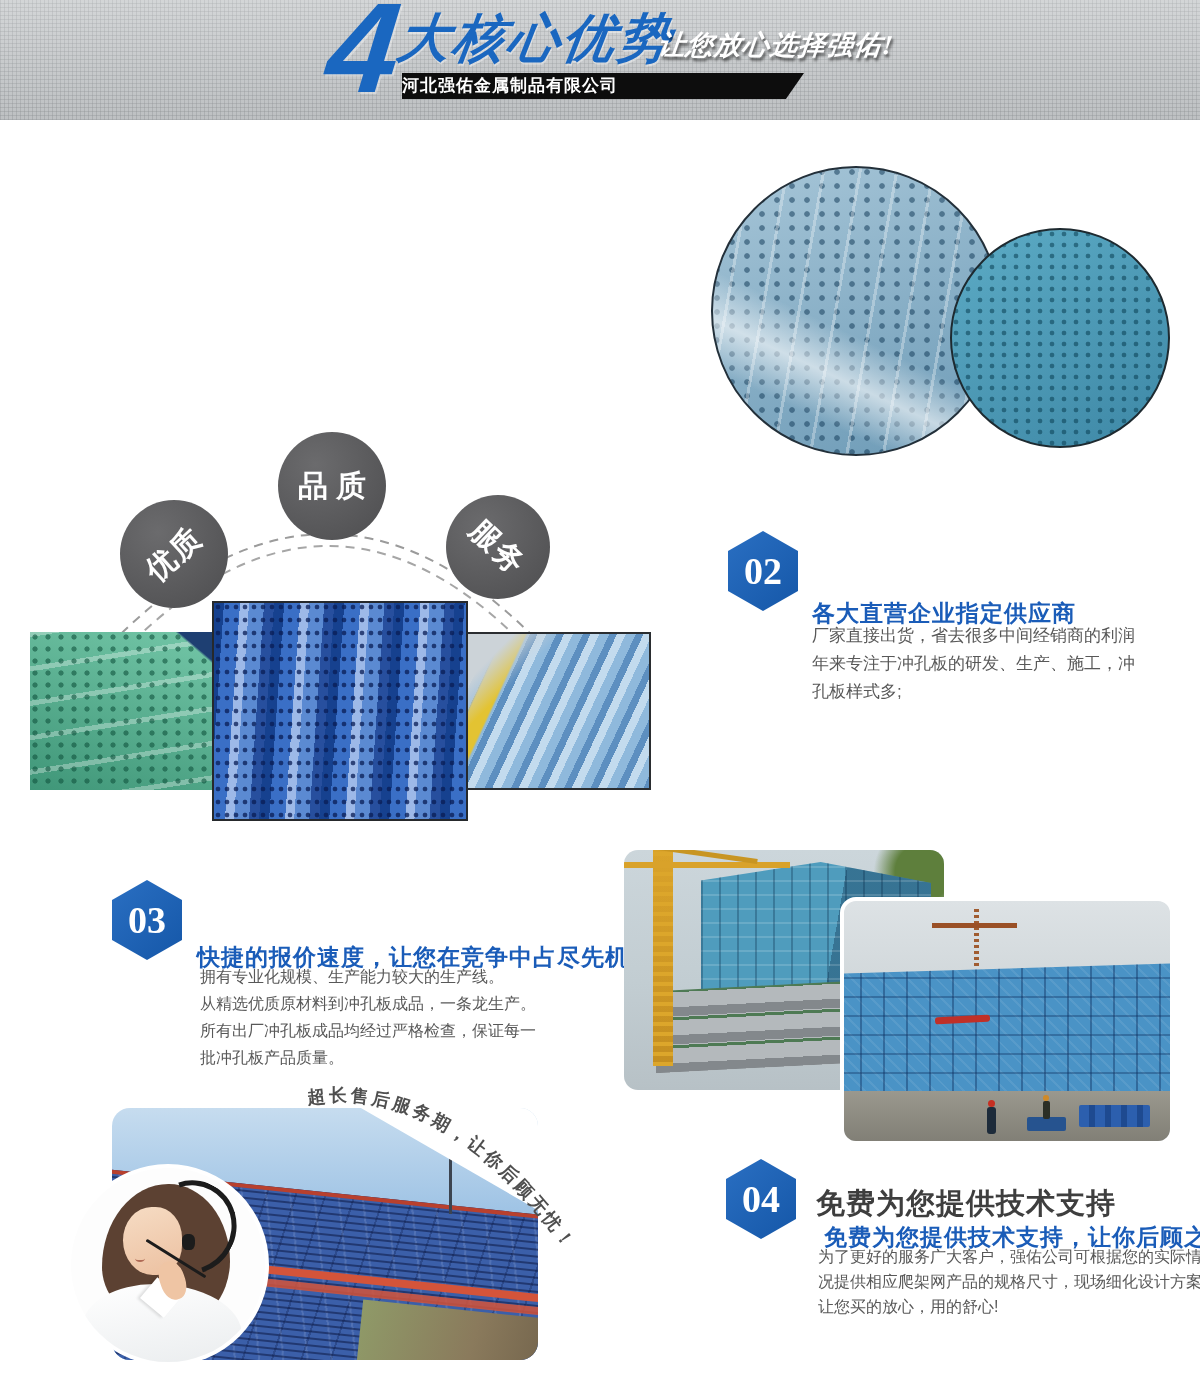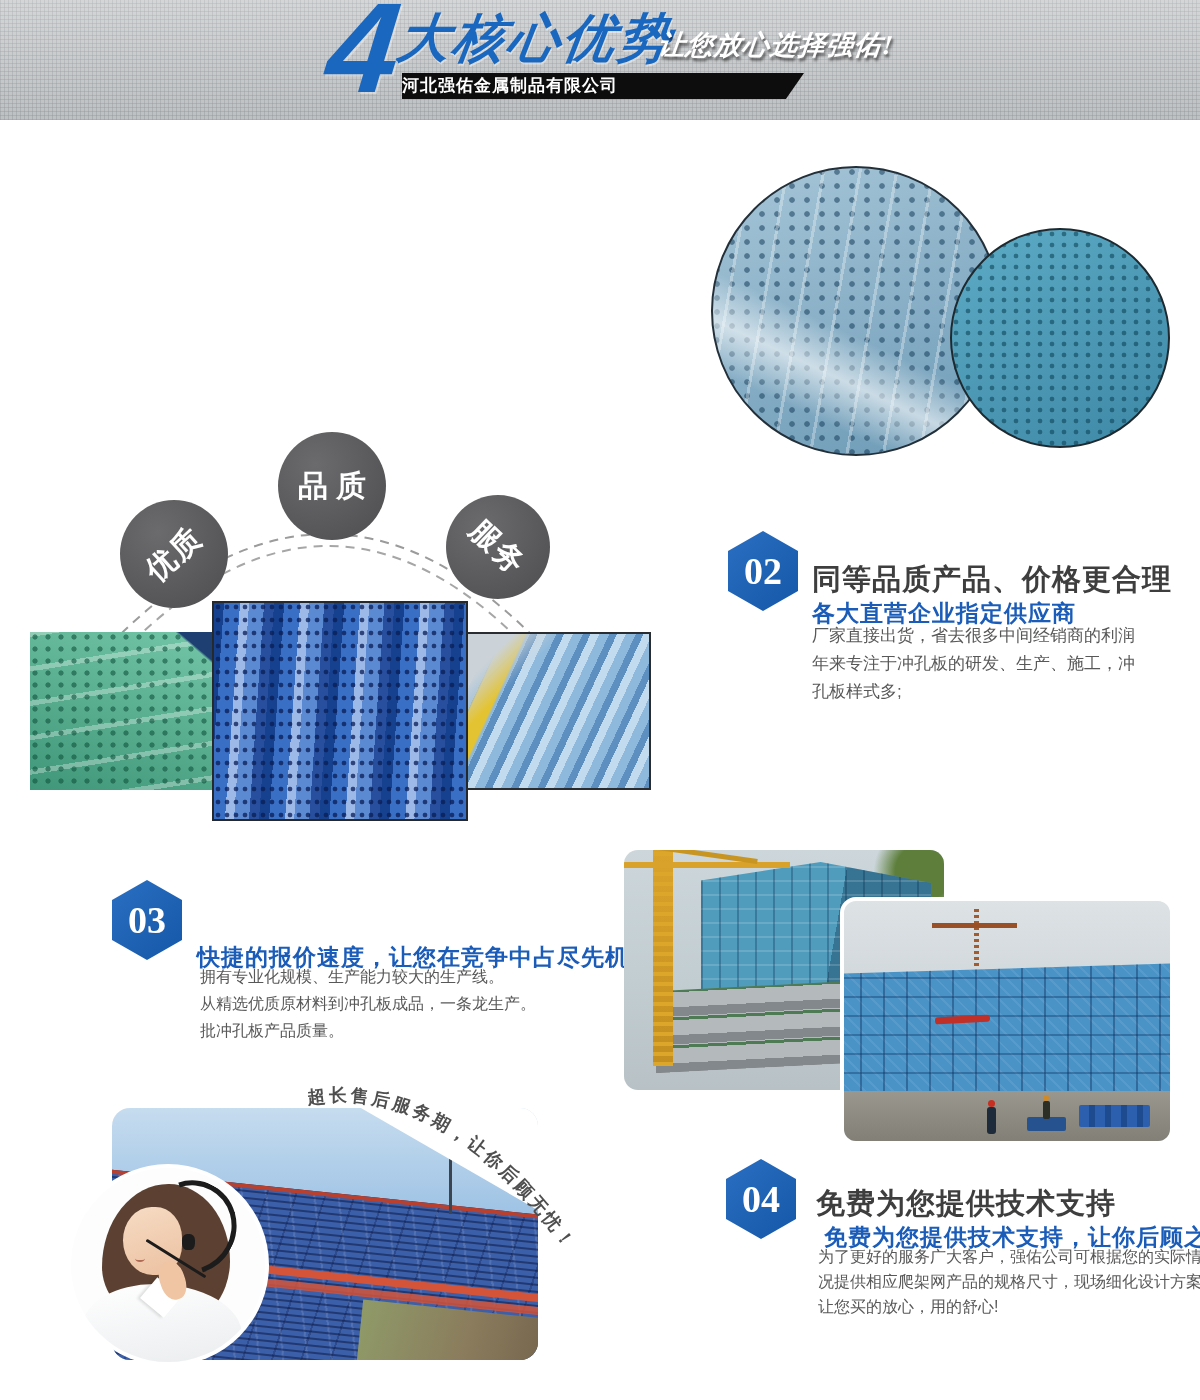--- a/index.html
+++ b/index.html
@@ -330,37 +330,37 @@
     <div class="w-band"></div>
     <div class="w-ear"></div>
     <div class="w-mic"></div>
   </div>
 
 
   <section class="adv" id="adv2">
     <div class="hex">
       <span>02</span>
     </div>
-    <h2 class="t">同等品质产品、价格更合理</h2>
     <h3 class="s">各大直营企业指定供应商</h3>
     <div class="b">
       <div>厂家直接出货，省去很多中间经销商的利润</div>
       <div>年来专注于冲孔板的研发、生产、施工，冲</div>
       <div>孔板样式多;</div>
     </div>
   </section>
 
   <section class="adv" id="adv3">
     <div class="hex">
       <span>03</span>
     </div>
     <h3 class="s">快捷的报价速度，让您在竞争中占尽先机</h3>
     <div class="b">
       <div>拥有专业化规模、生产能力较大的生产线。</div>
       <div>从精选优质原材料到冲孔板成品，一条龙生产。</div>
+      <div>所有出厂冲孔板成品均经过严格检查，保证每一</div>
       <div>批冲孔板产品质量。</div>
     </div>
   </section>
 
   <section class="adv" id="adv4">
     <div class="hex">
       <span>04</span>
     </div>
     <h2 class="t">免费为您提供技术支持</h2>
     <h3 class="s">免费为您提供技术支持，让你后顾之忧</h3>

